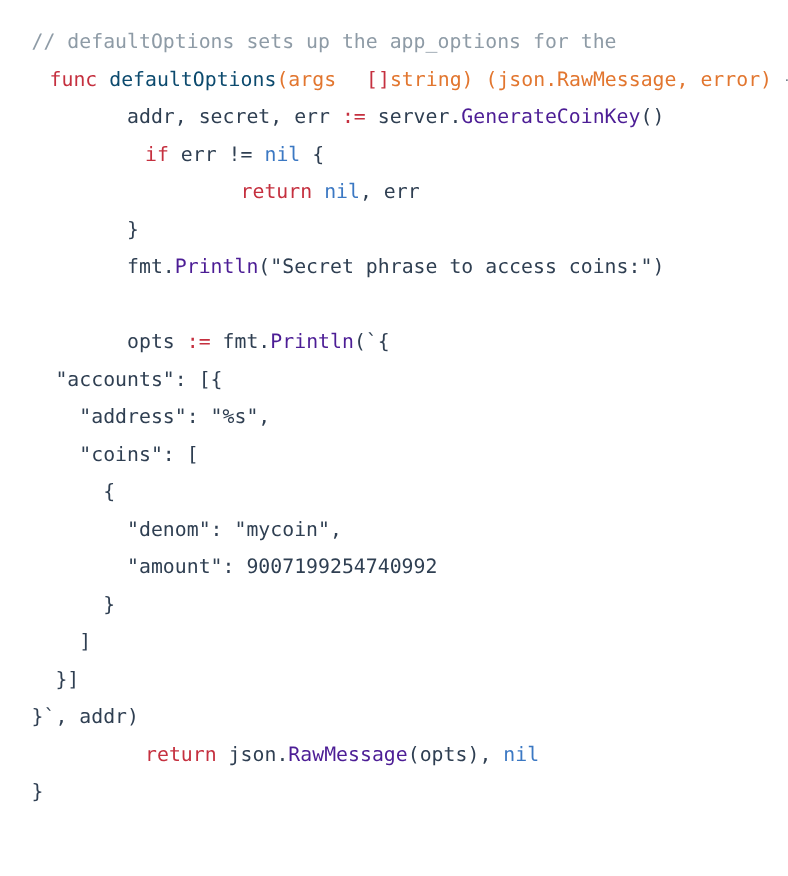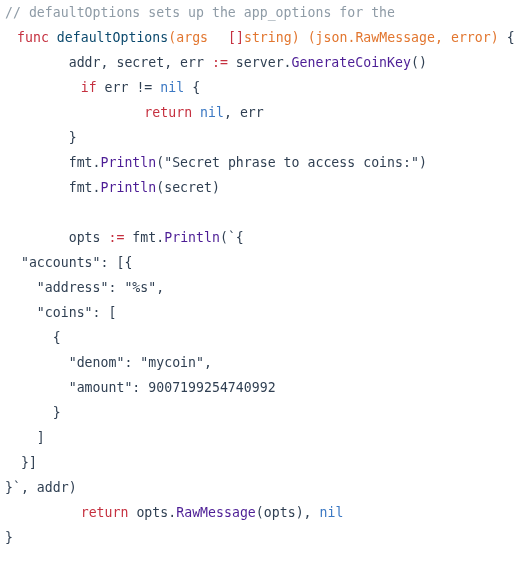--- a/index.html
+++ b/index.html
@@ -13,21 +13,21 @@
     height: 584px;
     overflow: hidden;
     font-family: "DejaVu Sans Mono", "Liberation Mono", monospace;
   }
 
   #code-block {
     position: relative;
     width: 525px;
     height: 584px;
     background: #ffffff;
-    padding: 0;
+    padding: 16px;
     box-sizing: border-box;
   }
 
   .code-line {
     position: relative;
     height: 25px;
     line-height: 25px;
     font-size: 13.2px;
     white-space: pre;
     padding-left: 5px;
@@ -52,28 +52,27 @@
 <body>
 
 <div id="code-block">
     <div class="code-line"><span class="tok t-comment">// defaultOptions sets up the app_options for the</span></div>
     <div class="code-line"><span class="tok t-keyword">func</span><span class="tok t-default"> </span><span class="tok t-funcname">defaultOptions</span><span class="tok t-type">(</span><span class="tok t-type">args</span><span class="tok t-default"> </span><span class="tok t-keyword">[]</span><span class="tok t-type">string</span><span class="tok t-type">) (</span><span class="tok t-type">json.RawMessage, error</span><span class="tok t-type">)</span><span class="tok t-default"> {</span></div>
     <div class="code-line"><span class="tok t-default">        addr, secret, err </span><span class="tok t-operator">:=</span><span class="tok t-default"> server.</span><span class="tok t-call">GenerateCoinKey</span><span class="tok t-default">()</span></div>
     <div class="code-line"><span class="tok t-default">        </span><span class="tok t-keyword">if</span><span class="tok t-default"> err != </span><span class="tok t-const">nil</span><span class="tok t-default"> {</span></div>
     <div class="code-line"><span class="tok t-default">                </span><span class="tok t-keyword">return</span><span class="tok t-default"> </span><span class="tok t-const">nil</span><span class="tok t-default">, err</span></div>
     <div class="code-line"><span class="tok t-default">        }</span></div>
     <div class="code-line"><span class="tok t-default">        fmt.</span><span class="tok t-call">Println</span><span class="tok t-default">(</span><span class="tok t-string">"Secret phrase to access coins:"</span><span class="tok t-default">)</span></div>
-    <div class="code-line"><span class="tok t-default">        fmt.</span><span class="tok t-call">Println</span><span class="tok t-default">(secret)</span></div>
     <div class="code-line">&nbsp;</div>
     <div class="code-line"><span class="tok t-default">        opts </span><span class="tok t-operator">:=</span><span class="tok t-default"> fmt.</span><span class="tok t-call">Println</span><span class="tok t-default">(</span><span class="tok t-string">`{</span></div>
     <div class="code-line"><span class="tok t-string">  "accounts": [{</span></div>
     <div class="code-line"><span class="tok t-string">    "address": "%s",</span></div>
     <div class="code-line"><span class="tok t-string">    "coins": [</span></div>
     <div class="code-line"><span class="tok t-string">      {</span></div>
     <div class="code-line"><span class="tok t-string">        "denom": "mycoin",</span></div>
     <div class="code-line"><span class="tok t-string">        "amount": 9007199254740992</span></div>
     <div class="code-line"><span class="tok t-string">      }</span></div>
     <div class="code-line"><span class="tok t-string">    ]</span></div>
     <div class="code-line"><span class="tok t-string">  }]</span></div>
     <div class="code-line"><span class="tok t-string">}`</span><span class="tok t-default">, addr)</span></div>
-    <div class="code-line"><span class="tok t-default">        </span><span class="tok t-keyword">return</span><span class="tok t-default"> opts.</span><span class="tok t-call">RawMessage</span><span class="tok t-default">(opts), </span><span class="tok t-const">nil</span></div>
+    <div class="code-line"><span class="tok t-default">        </span><span class="tok t-keyword">return</span><span class="tok t-default"> json.</span><span class="tok t-call">RawMessage</span><span class="tok t-default">(opts), </span><span class="tok t-const">nil</span></div>
     <div class="code-line"><span class="tok t-default">}</span></div>
   </div>
 
 </body></html>

